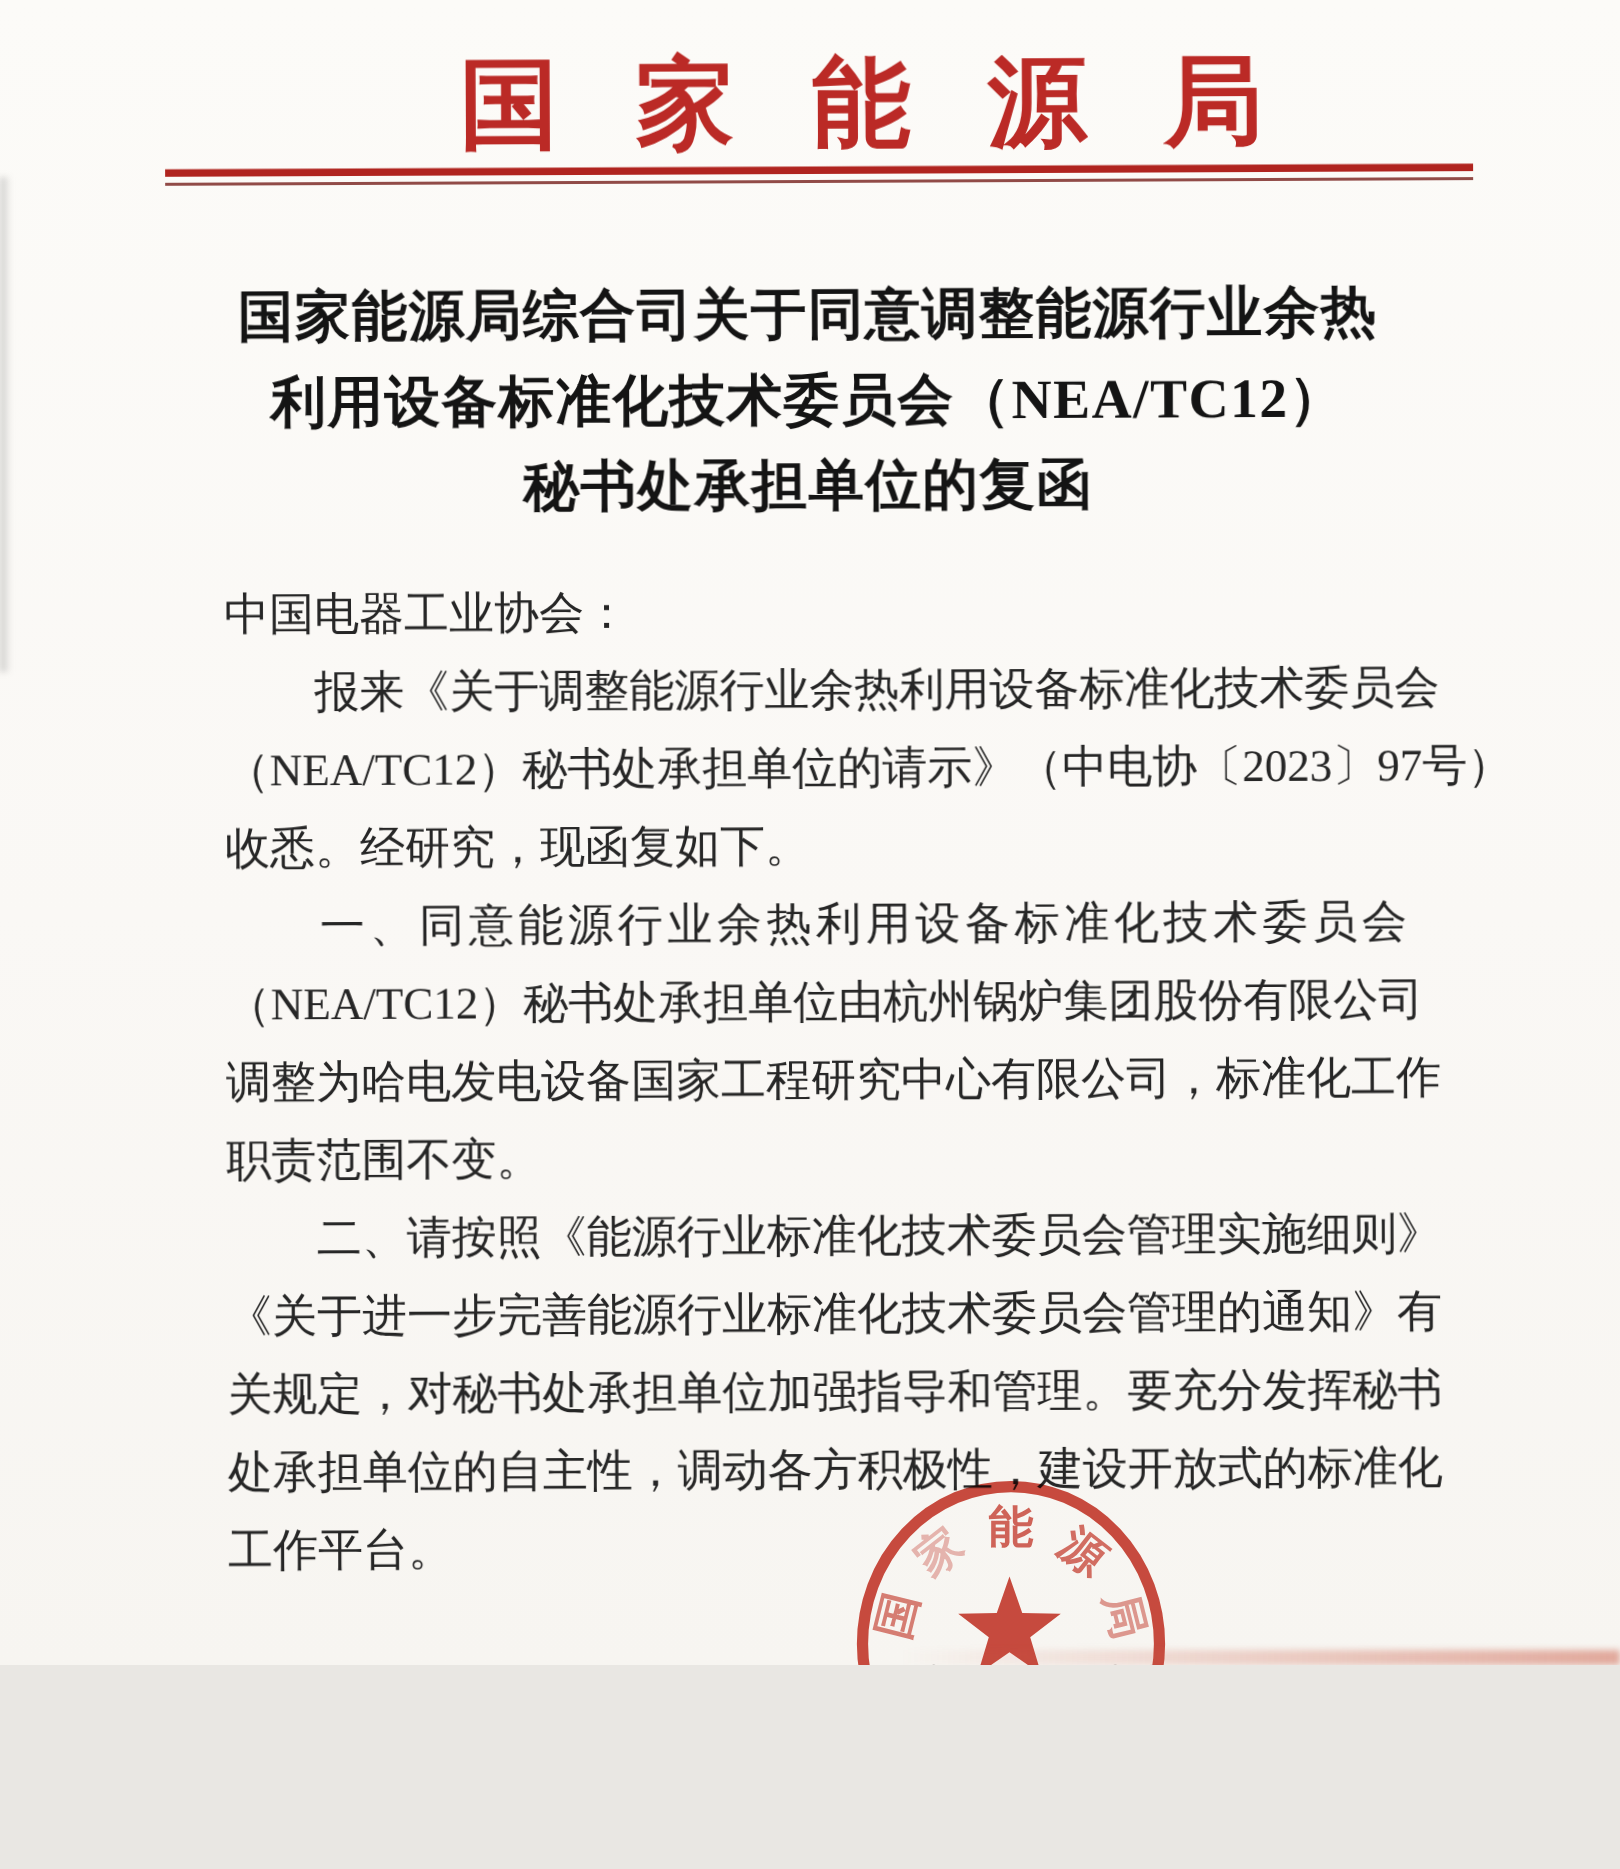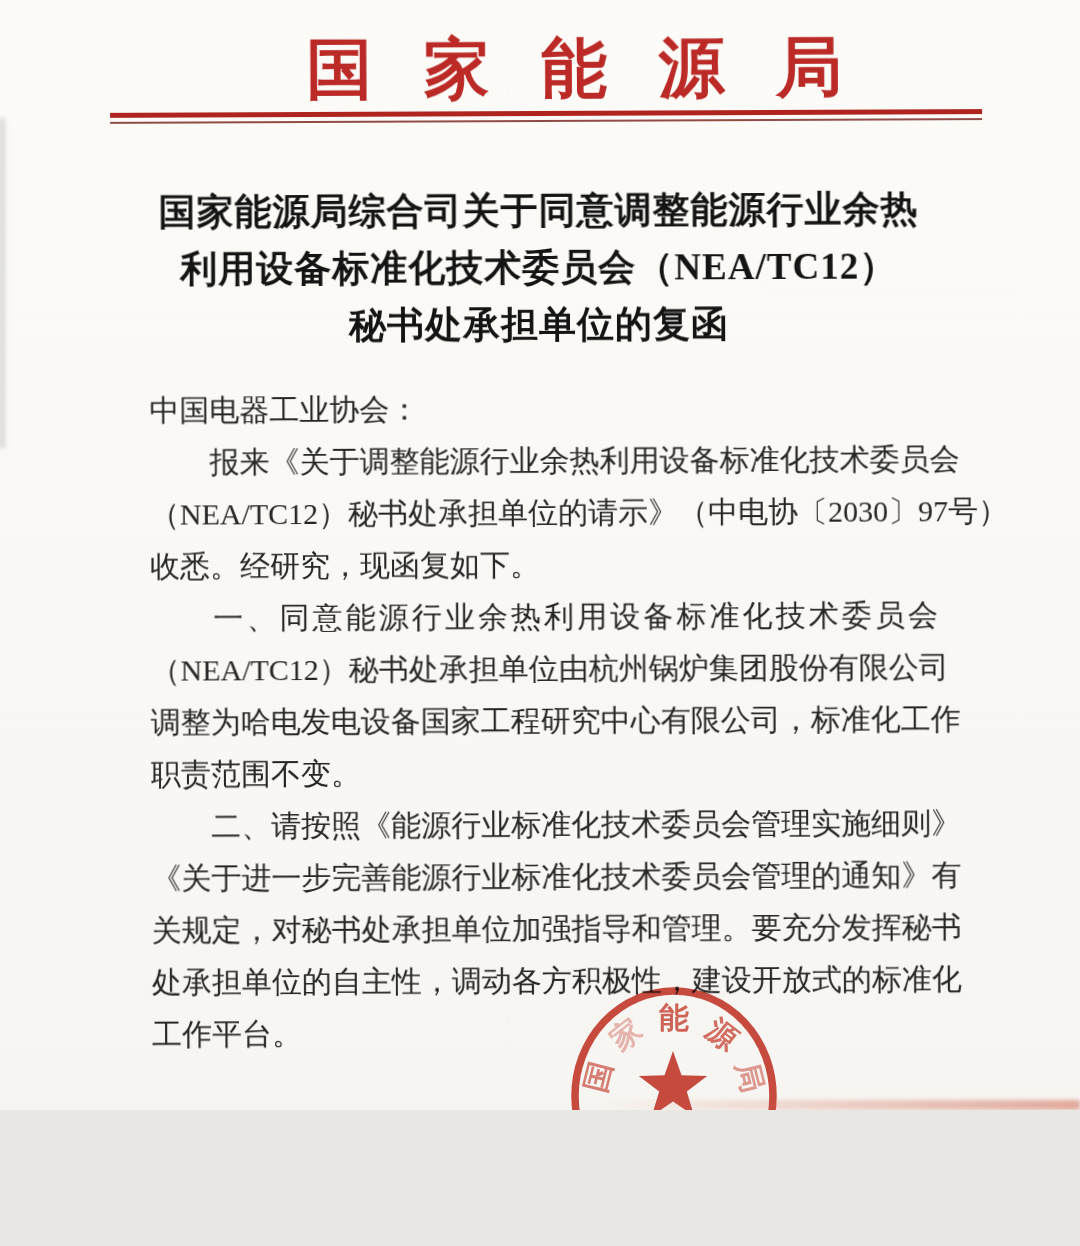--- a/index.html
+++ b/index.html
@@ -114,21 +114,21 @@
             <span>位</span>
             <span>的</span>
             <span>请</span>
             <span>示</span>
             <span>》</span>
             <span>（</span>
             <span>中</span>
             <span>电</span>
             <span>协</span>
             <span>〔</span>
-            <span>2030</span>
+            <span>2023</span>
             <span>〕</span>
             <span>97 </span>
             <span>号</span>
             <span>）</span>
           </div>
           <div class="line last">
             <span>收</span>
             <span>悉</span>
             <span>。</span>
             <span>经</span>

